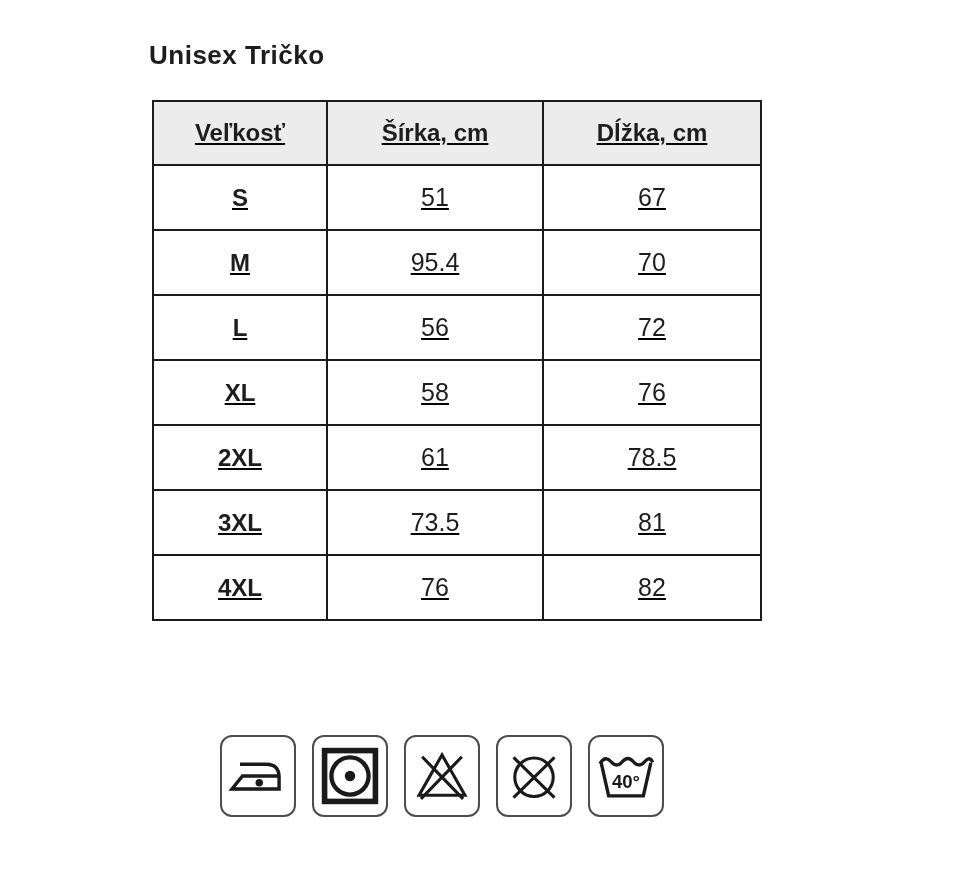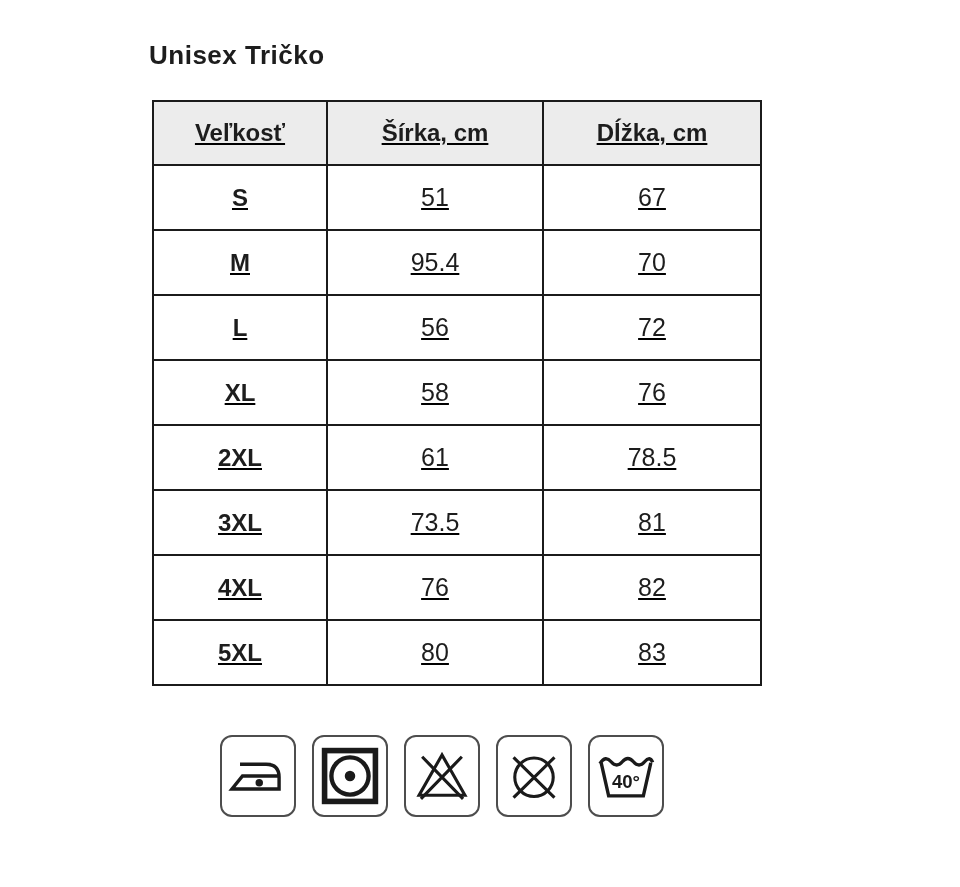--- a/index.html
+++ b/index.html
@@ -152,25 +152,20 @@
       <tr>
         <td class="size-col">3XL</td>
         <td>73.5</td>
         <td>81</td>
       </tr>
       <tr>
         <td class="size-col">4XL</td>
         <td>76</td>
         <td>82</td>
       </tr>
-      <tr>
-        <td class="size-col">5XL</td>
-        <td>80</td>
-        <td>83</td>
-      </tr>
     </tbody>
   </table>
 
   <div class="care-row">
 
     <div class="care-box">
       <svg viewBox="0 0 100 100">
         <path class="glyph-stroke" d="M 21 31 H 63 Q 84 31 84 52 V 71 H 8 L 25 50 H 84"></path>
         <circle class="glyph-fill" cx="52" cy="61" r="6"></circle>
       </svg>

